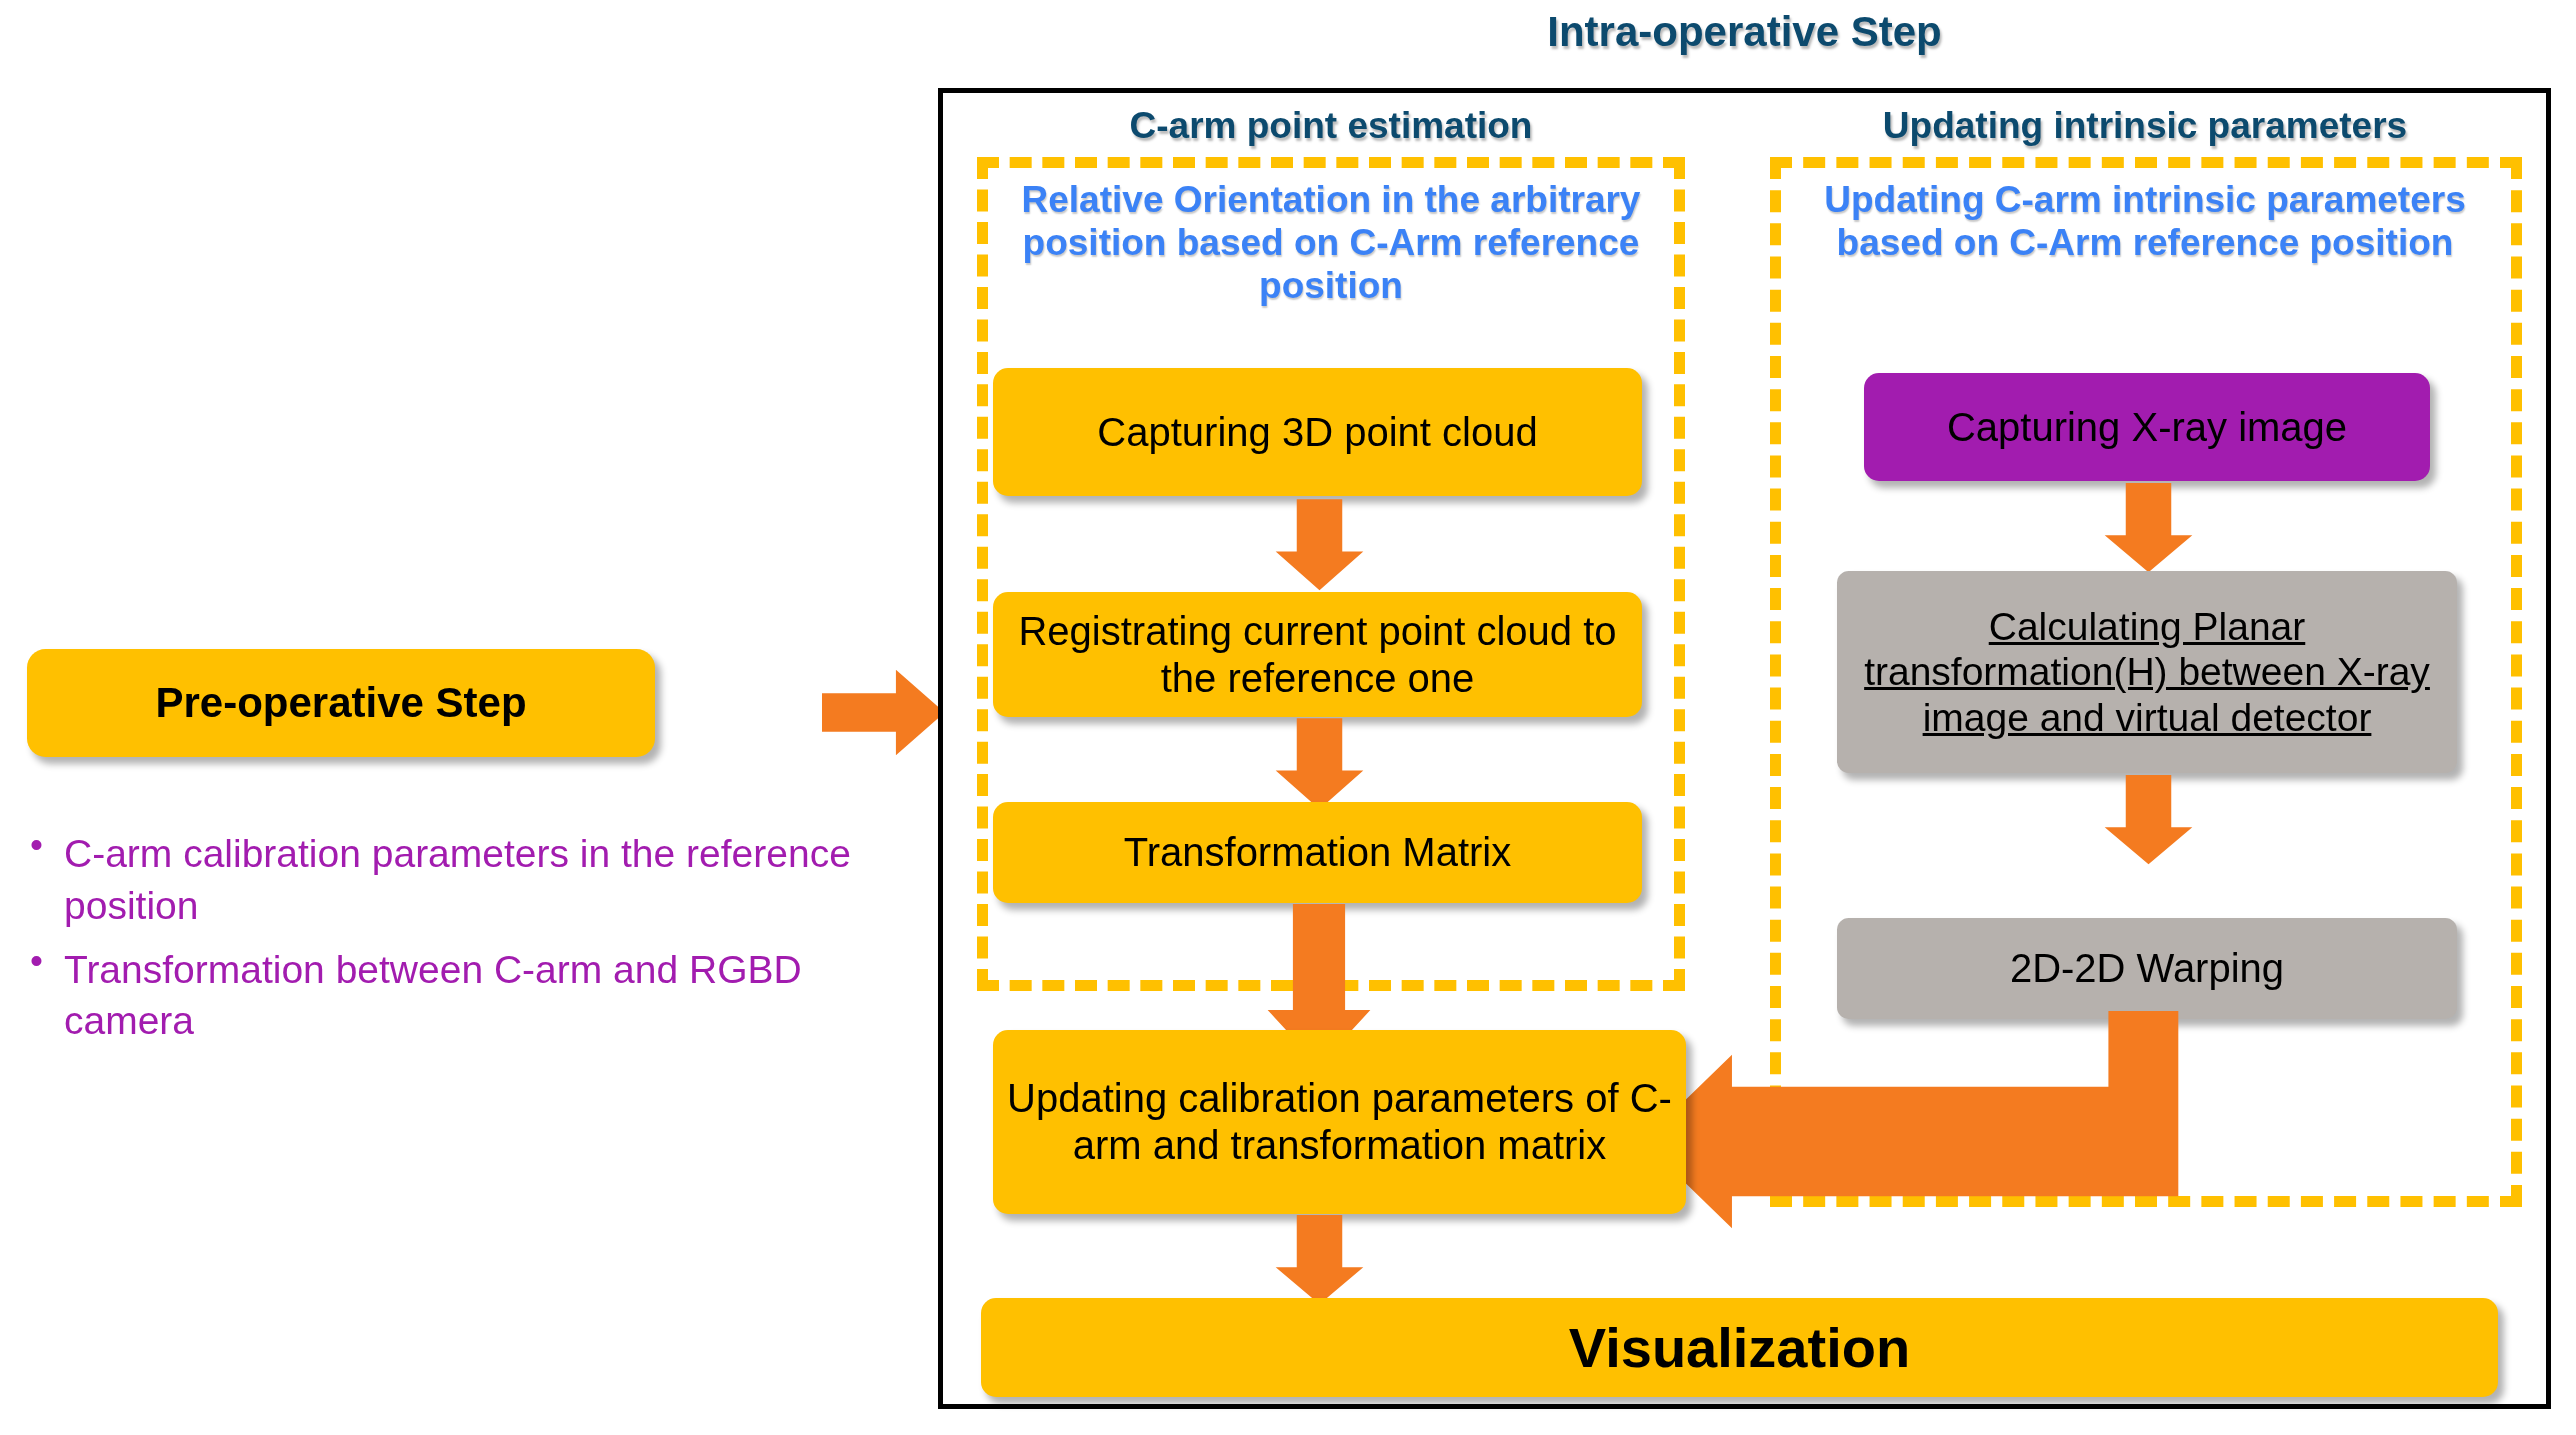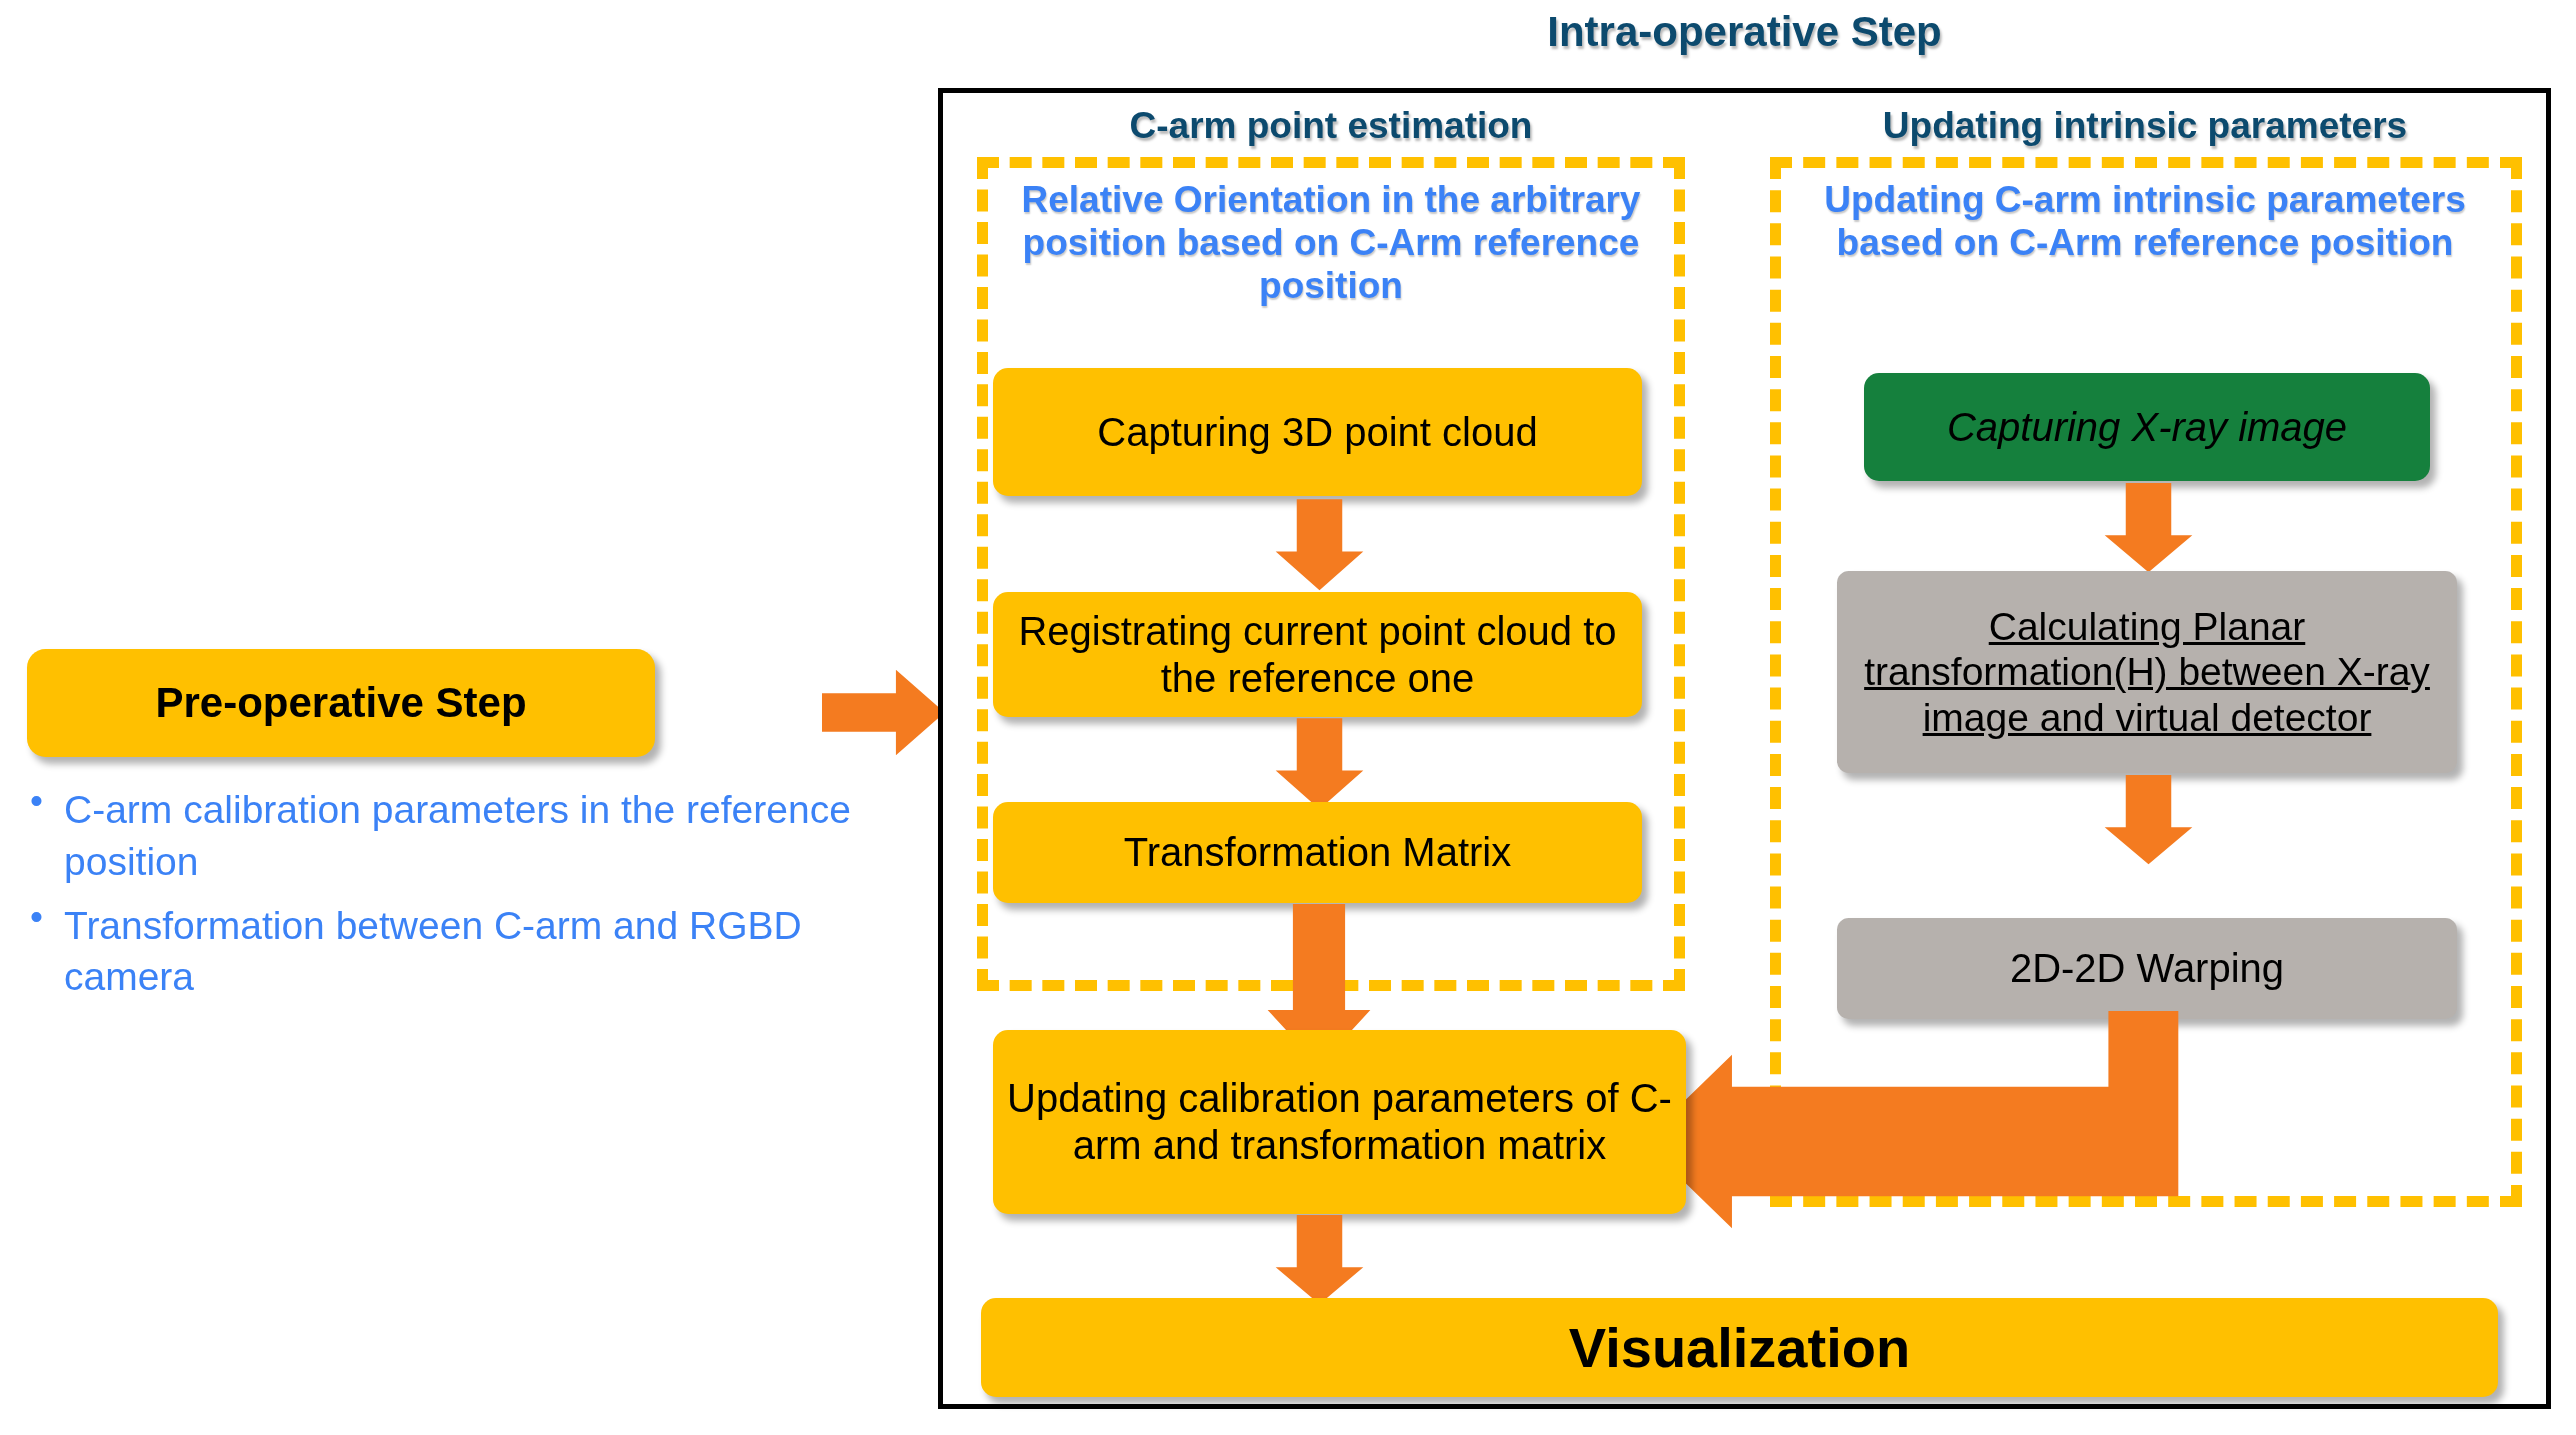--- a/index.html
+++ b/index.html
@@ -29,21 +29,21 @@
     display: flex;
     align-items: center;
     justify-content: center;
     text-align: center;
     color: #000000;
     line-height: 1.17;
     padding: 5px 14px;
     box-shadow: 5.9px 6.7px 7.6px rgba(0,0,0,0.30);
   }
   .box.gold   { background: #FFC000; }
-  .box.lgold  { background: #15803d; font-style: italic; }
+  .box.lgold  { background: #a21caf; }
   .box.grey   { background: #B6B1AD; }
 
   
   .title-label {
     position: absolute;
     font-weight: bold;
     color: #0c4a6e;
     text-align: center;
     text-shadow: 1.7px 2.5px 2.5px rgba(0,0,0,0.28);
     white-space: nowrap;
@@ -69,22 +69,23 @@
   .dashed-group {
     position: absolute;
     box-sizing: border-box;
     border: 11px dashed #FFC000;
     background: transparent;
   }
 
   
   #bullets {
     position: absolute;
-    color: #3b82f6;
+    color: #a21caf;
     line-height: 1.33;
+    margin-top: 44px;
   }
   #bullets ul {
     margin: 0;
     padding-left: 39px;
     list-style: none;
   }
   #bullets li {
     position: relative;
     margin-bottom: 11.8px;
   }

